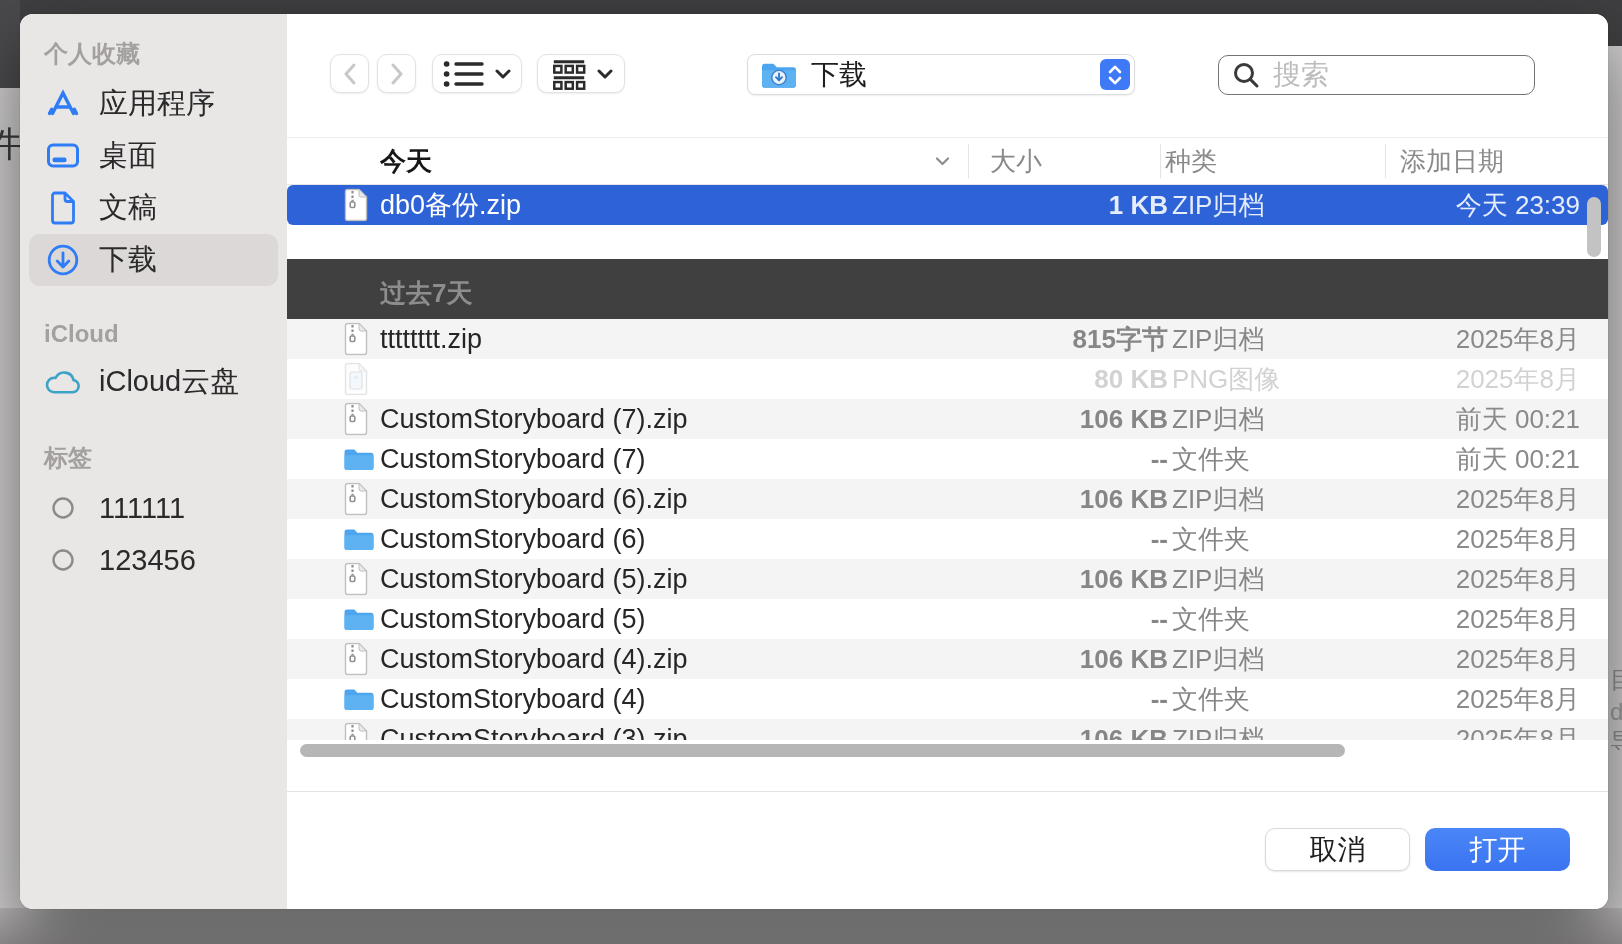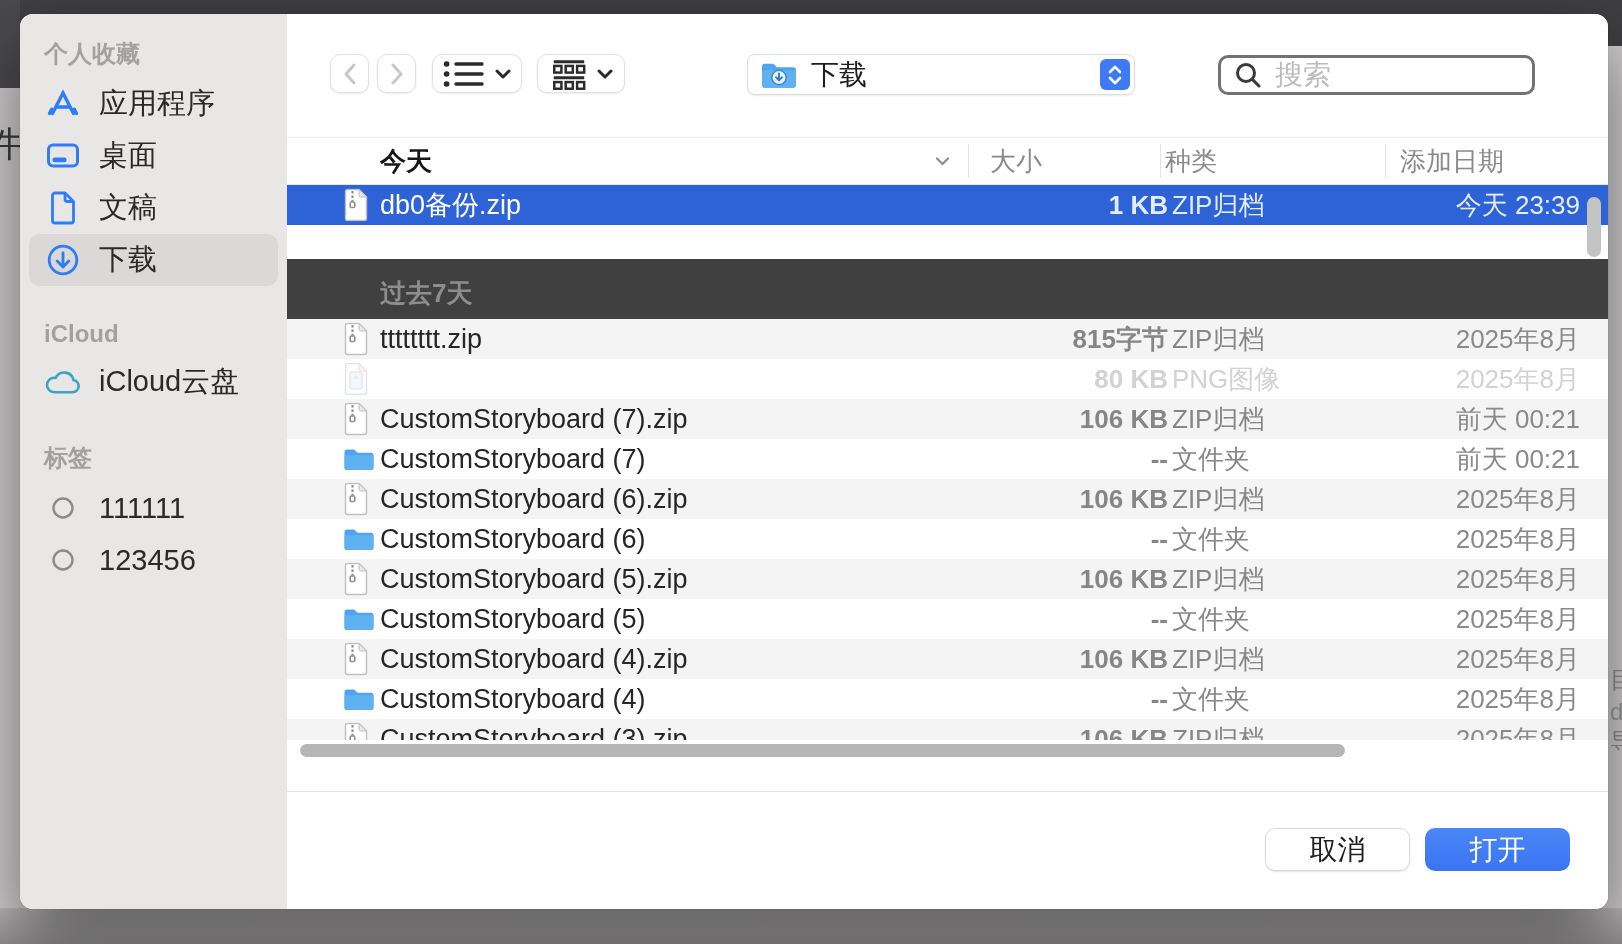--- a/index.html
+++ b/index.html
@@ -47,40 +47,40 @@
   .btn-back{left:43px;width:39px;}
   .btn-fwd{left:90px;width:39px;}
   .btn-view-list{left:145px;width:90px;gap:10px;}
   .btn-view-group{left:250px;width:88px;gap:9px;}
   .popup{position:absolute;left:460px;top:40px;width:388px;height:41px;background:#fff;
     border:1px solid #dcdcdc;border-radius:8px;box-shadow:0 1px 2px rgba(0,0,0,.07);
     display:flex;align-items:center;box-sizing:border-box;padding-left:12px;gap:13px;}
   .popup-label{font-size:28px;color:#1e1e1e;}
   .popup-stepper{position:absolute;right:4px;top:4px;width:30px;height:31px;border-radius:6px;
     background:var(--accent);display:flex;align-items:center;justify-content:center;}
-  .search{position:absolute;left:931px;top:41px;width:317px;height:40px;border:3px solid #737373;
+  .search{position:absolute;left:931px;top:41px;width:317px;height:40px;border:1px solid #737373;
     border-radius:10px;background:#fff;display:flex;align-items:center;box-sizing:border-box;padding-left:12px;gap:10px;}
   .search input{border:none;outline:none;font-size:28px;width:230px;color:#1e1e1e;background:transparent;
     font-family:"Liberation Sans","DejaVu Sans",sans-serif;}
   .search input::placeholder{color:#bcbcbc;}
 
   
   .list-header{position:absolute;left:0;top:123px;width:100%;height:48px;box-sizing:border-box;
     border-top:1px solid #ececec;border-bottom:1px solid #e4e4e4;}
   .lh-divider{position:absolute;top:6px;bottom:6px;width:1px;background:#e3e3e3;}
   .lh-group{position:absolute;left:93px;top:50%;transform:translateY(-50%);
     font-size:26px;font-weight:600;color:#161616;}
   .lh-chevron{position:absolute;left:648px;top:50%;transform:translateY(-50%);}
   .lh-col{position:absolute;top:50%;transform:translateY(-50%);font-size:26px;color:#8a8a8a;}
 
   
   .list-body{position:absolute;left:0;top:171px;width:100%;height:555px;overflow:hidden;}
   .row{position:relative;height:40px;background:#fff;}
   .row.shaded{background:#f4f4f5;}
-  .row.selected{background:var(--sel);}
+  .row.selected{background:var(--sel);border-radius:6px;}
   .row-spacer{height:34px;background:#fff;}
   .row-group{height:60px;display:flex;align-items:flex-end;padding:0 0 8px 93px;box-sizing:border-box;
     font-size:26px;font-weight:600;color:#8d8d8d;background:#404040;}
   .ficon{position:absolute;left:56px;top:50%;transform:translateY(-50%);display:flex;}
   .fname{position:absolute;left:93px;top:50%;transform:translateY(-50%);font-size:27px;color:#262626;white-space:nowrap;}
   .fsize{position:absolute;left:660px;width:221px;top:50%;transform:translateY(-50%);
     text-align:right;font-size:26px;color:#868686;white-space:nowrap;font-weight:bold;}
   .fkind{position:absolute;left:885px;top:50%;transform:translateY(-50%);font-size:26px;color:#868686;white-space:nowrap;}
   .fdate{position:absolute;left:1030px;width:263px;top:50%;transform:translateY(-50%);
     text-align:right;font-size:26px;color:#8a8a8a;white-space:nowrap;}

